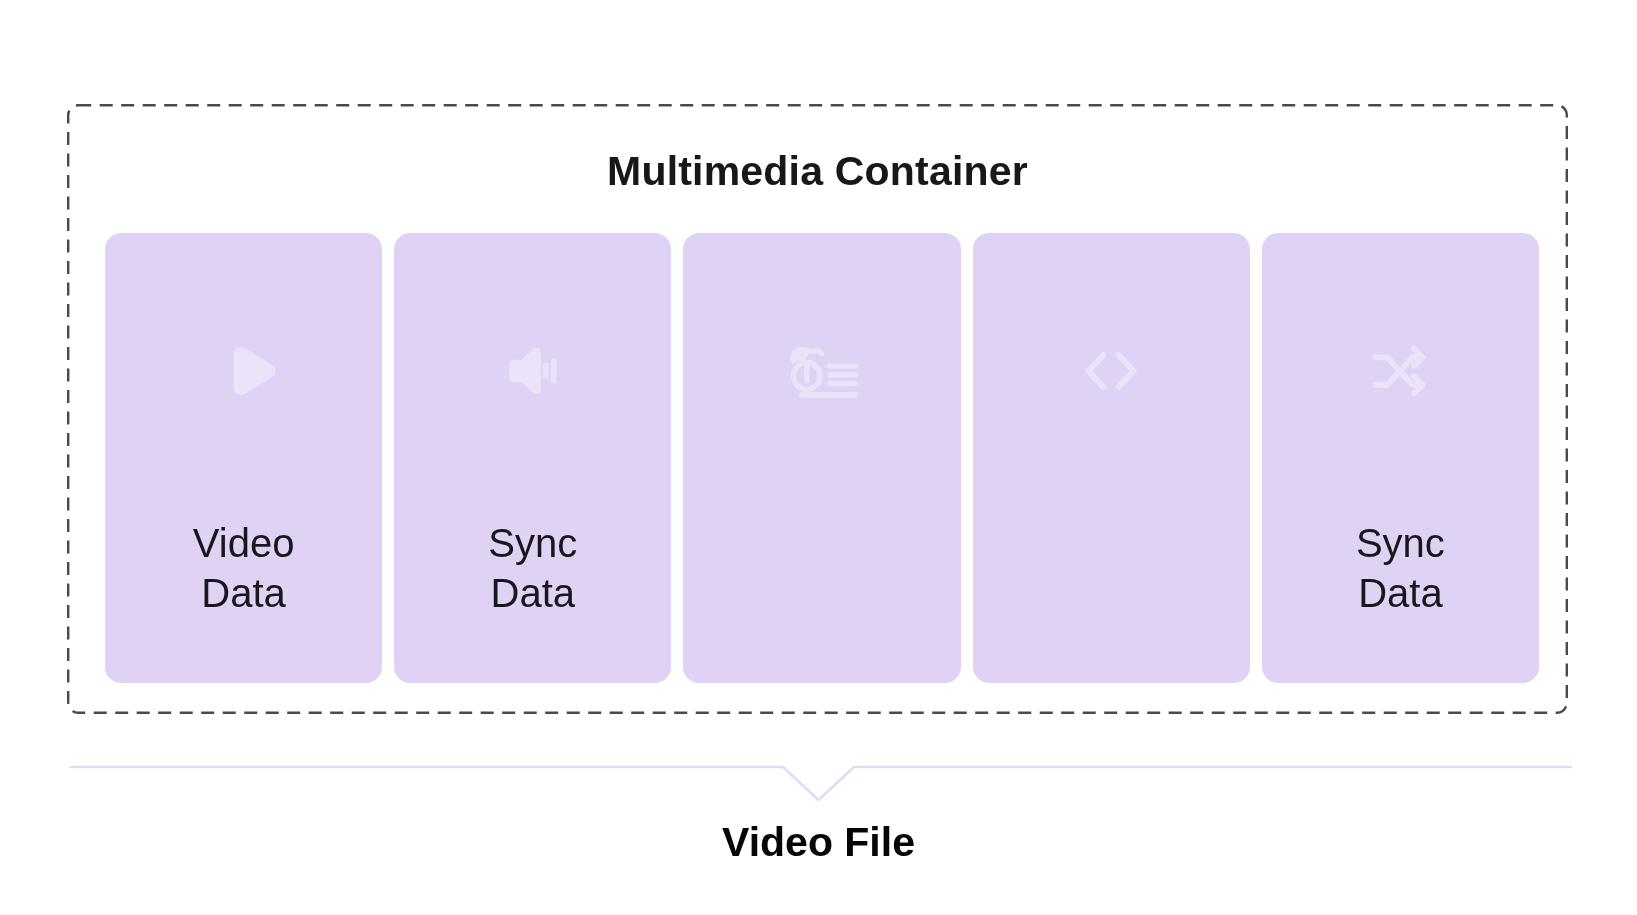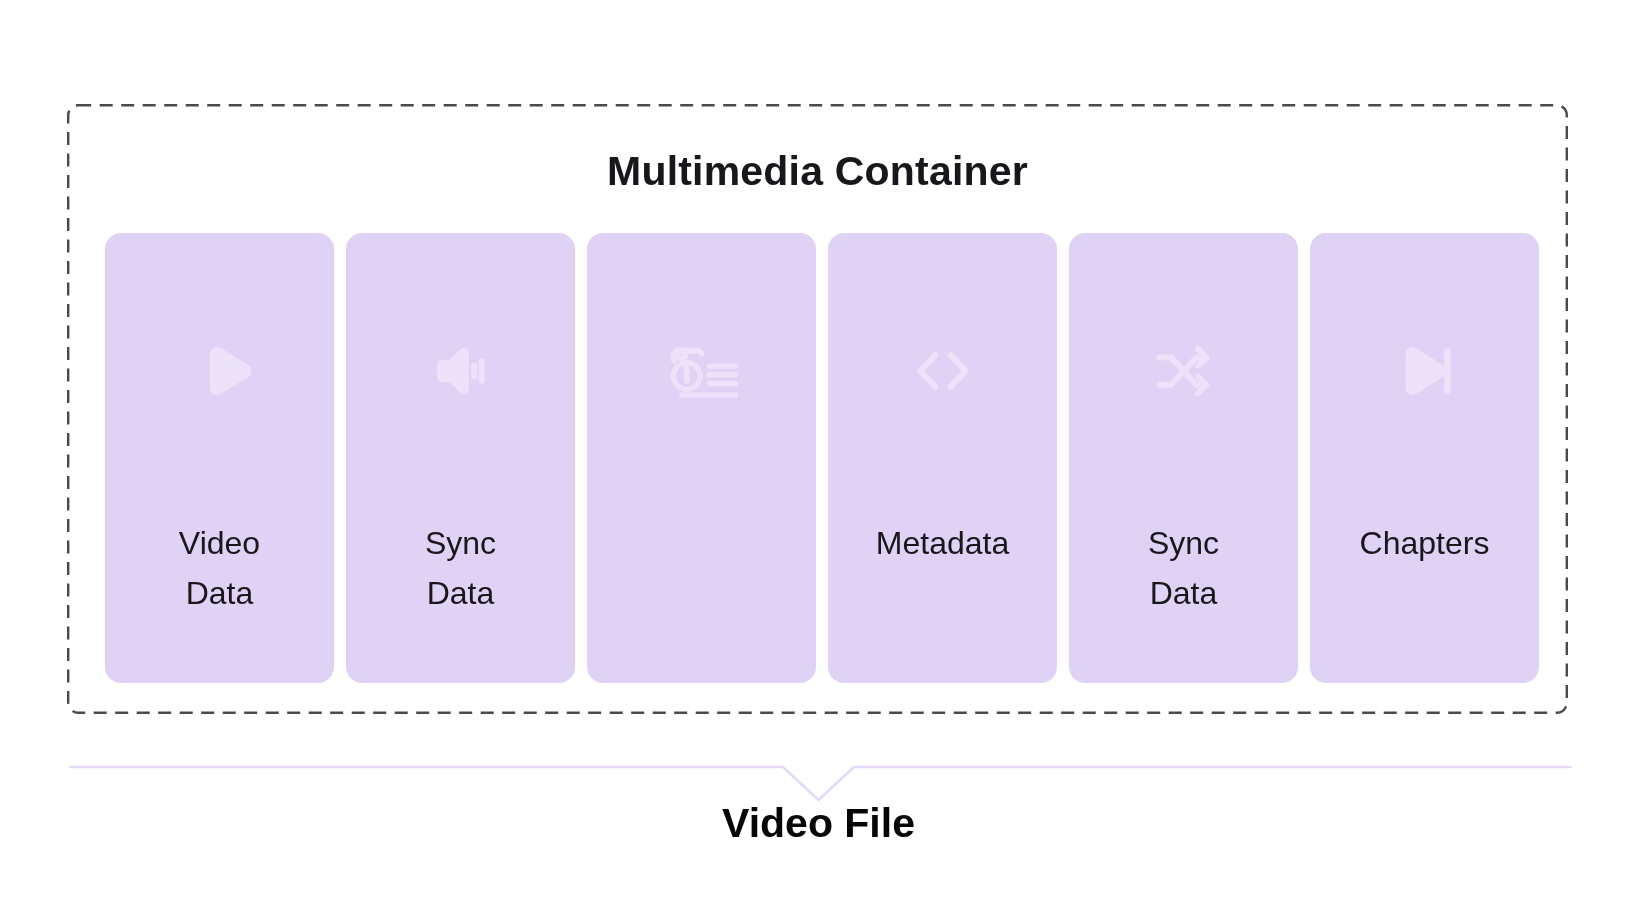--- a/index.html
+++ b/index.html
@@ -69,21 +69,21 @@
     display: flex;
     align-items: center;
     justify-content: center;
   }
   .card-label {
     position: absolute;
     top: 285px;
     left: 0;
     width: 100%;
     text-align: center;
-    font-size: 32px;
+    font-size: 40px;
     line-height: 50px;
     font-weight: 400;
     white-space: pre-line;
     color: var(--text, #1c1c24);
   }
 
   
   .tint-stroke {
     stroke: var(--icon-tint, #ece3fa);
     fill: none;
@@ -100,21 +100,21 @@
   
   .pointer-svg {
     position: absolute;
     left: 69px;
     top: 763px;
     width: 1503px;
     height: 42px;
   }
   .file-label {
     position: absolute;
-    top: 798px;
+    top: 817px;
     left: 0;
     width: 1637px;
     text-align: center;
     font-size: 41px;
     line-height: 50px;
     font-weight: 700;
     color: #060607;
   }
 </style>
 </head>
@@ -165,45 +165,35 @@
       </div>
     </div>
 
     <div class="card">
       <div class="icon-slot">
         <svg width="74" height="68" viewBox="0 0 24 24">
           <path class="tint-stroke" stroke-width="2.1" d="m9.3 6.4-5.3 5.6 5.3 5.6"></path>
           <path class="tint-stroke" stroke-width="2.1" d="m14.7 6.4 5.3 5.6-5.3 5.6"></path>
         </svg>
       </div>
-      <div class="card-label">Metadata</div>
     </div>
 
     <div class="card">
       <div class="icon-slot">
         <svg width="70" height="70" viewBox="0 0 24 24">
           <path class="tint-stroke" stroke-width="2" d="M3.6 7.3h4l8.7 9.4h3.3"></path>
           <path class="tint-stroke" stroke-width="2" d="m16.8 13.8 2.9 2.9-2.9 2.9"></path>
           <path class="tint-stroke" stroke-width="2" d="M3.6 16.7h4l8.7-9.4h3.3"></path>
           <path class="tint-stroke" stroke-width="2" d="m16.8 4.4 2.9 2.9-2.9 2.9"></path>
         </svg>
       </div>
       <div class="card-label">Sync
 Data</div>
     </div>
 
-    <div class="card">
-      <div class="icon-slot">
-        <svg width="68" height="68" viewBox="0 0 24 24">
-          <path class="tint-fill" stroke-width="2.2" d="M6.3 6v12c0 1.05 1.17 1.7 2.07 1.13l9.4-6a1.33 1.33 0 0 0 0-2.26l-9.4-6C7.47 4.3 6.3 4.95 6.3 6Z"></path>
-          <path class="tint-stroke" stroke-width="2.3" d="M19.9 5.1v13.8"></path>
-        </svg>
-      </div>
-      <div class="card-label">Chapters</div>
-    </div>
 
   </div>
 </div>
 
 <svg class="pointer-svg" viewBox="0 0 1503 42" preserveAspectRatio="none">
   <polyline points="1.5,4 714,4 749.5,37 785,4 1501.5,4" fill="none" stroke="var(--pointer-line, #e6d9f8)" stroke-width="2.6" stroke-linejoin="round" stroke-linecap="round"></polyline>
 </svg>
 
 <div class="file-label">Video File</div>
 

